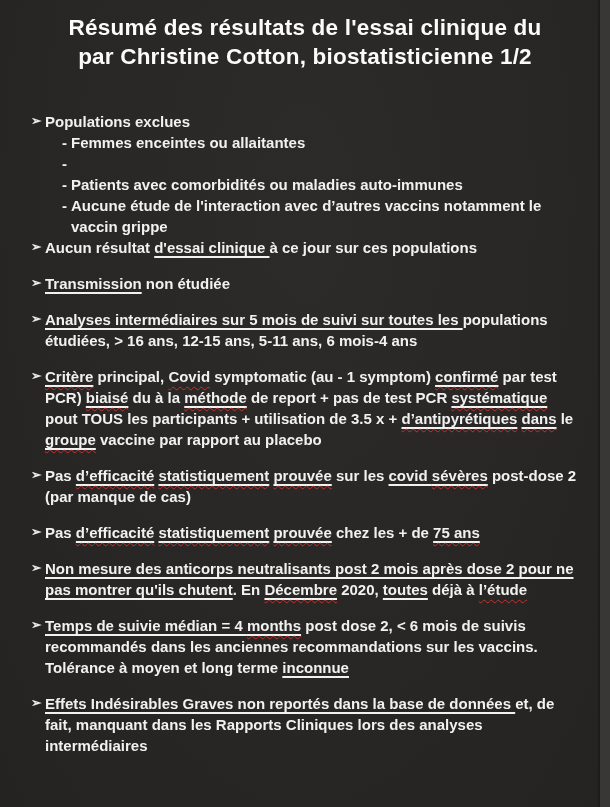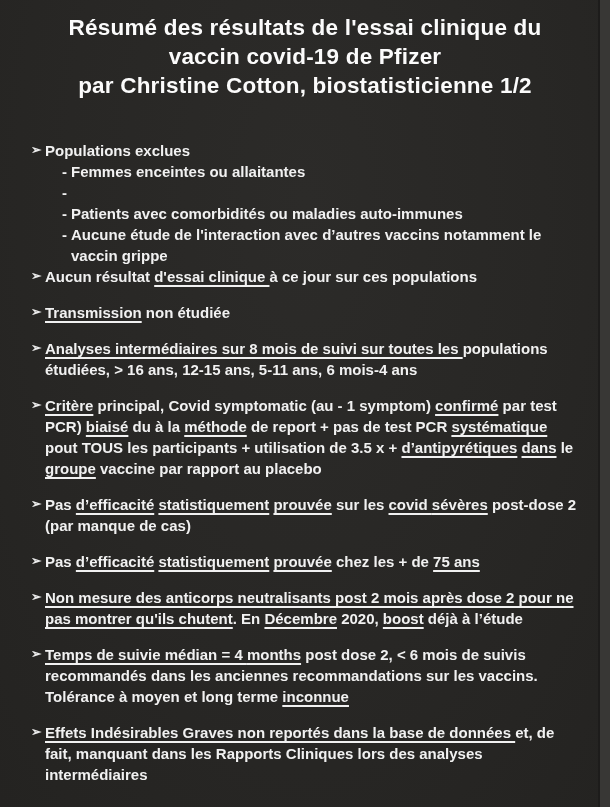--- a/index.html
+++ b/index.html
@@ -26,35 +26,35 @@
   .marker { flex: 0 0 14px; margin-left: 31px; }
   .arrow-marker { font-size: 12.5px; line-height: 21px; color: #ececec; }
   .sub .marker { flex: 0 0 9px; margin-left: 62px; }
   .txt { flex: 1 1 auto; padding-right: 28px; }
   .ul {
     text-decoration: underline;
     text-decoration-thickness: 1.5px;
     text-underline-offset: 3px;
   }
   .sq {
+    text-decoration: underline;
     text-decoration-style: wavy;
     text-decoration-color: #c3312d;
     text-decoration-thickness: 1px;
     text-underline-offset: 4px;
   }
   .seam { position: absolute; top: 0; right: 10px; width: 2px; height: 100%; background: #1d1c1b; }
   .strip { position: absolute; top: 0; right: 0; width: 10px; height: 100%; background: #383735; }
 </style>
 </head>
 <body>
 
 <div class="slide">
   <div class="title">
     <div>Résumé des résultats de l'essai clinique du</div>
-    <div>vaccin covid-19 de Pfizer</div>
     <div>par Christine Cotton, biostatisticienne 1/2</div>
   </div>
   <div class="bullets">
       <div class="group">
         <div class="item">
           <span class="marker arrow-marker">➢</span>
           <span class="txt"><span>Populations exclues</span></span>
         </div>
         <div class="item sub">
           <span class="marker">-</span>
@@ -78,21 +78,21 @@
       </div>
       <div class="group">
         <div class="item">
           <span class="marker arrow-marker">➢</span>
           <span class="txt"><span class="ul"><span>Transmission</span></span><span> non étudiée</span></span>
         </div>
       </div>
       <div class="group">
         <div class="item">
           <span class="marker arrow-marker">➢</span>
-          <span class="txt"><span class="ul"><span>Analyses intermédiaires sur 8 mois de suivi sur toutes les </span></span><span>populations étudiées, &gt; 16 ans, 12-15 ans, 5-11 ans, 6 mois-4 ans</span></span>
+          <span class="txt"><span class="ul"><span>Analyses intermédiaires sur 5 mois de suivi sur toutes les </span></span><span>populations étudiées, &gt; 16 ans, 12-15 ans, 5-11 ans, 6 mois-4 ans</span></span>
         </div>
       </div>
       <div class="group">
         <div class="item">
           <span class="marker arrow-marker">➢</span>
           <span class="txt"><span class="ul"><span class="sq">Critère</span></span><span> principal, </span><span class="sq">Covid</span><span> symptomatic (au - 1 symptom) </span><span class="ul"><span class="sq">confirmé</span></span><span> par test PCR) </span><span class="ul"><span class="sq">biaisé</span></span><span> du à la </span><span class="ul"><span class="sq">méthode</span></span><span> de report + pas de test PCR </span><span class="ul"><span class="sq">systématique</span></span><span> pout TOUS les participants + utilisation de 3.5 x + </span><span class="ul"><span class="sq">d’antipyrétiques</span></span><span> </span><span class="ul"><span class="sq">dans</span></span><span> le </span><span class="ul"><span class="sq">groupe</span></span><span> vaccine par rapport au placebo</span></span>
         </div>
       </div>
       <div class="group">
         <div class="item">
@@ -102,21 +102,21 @@
       </div>
       <div class="group">
         <div class="item">
           <span class="marker arrow-marker">➢</span>
           <span class="txt"><span>Pas </span><span class="ul"><span class="sq">d’efficacité</span></span><span> </span><span class="ul"><span class="sq">statistiquement</span></span><span> </span><span class="ul"><span class="sq">prouvée</span></span><span> chez les +  de </span><span class="ul"><span class="sq">75 ans</span></span></span>
         </div>
       </div>
       <div class="group">
         <div class="item">
           <span class="marker arrow-marker">➢</span>
-          <span class="txt"><span class="ul"><span>Non mesure des anticorps neutralisants post 2 mois après dose 2 pour ne pas montrer qu'ils chutent</span></span><span>. En </span><span class="ul"><span class="sq">Décembre</span></span><span> 2020, </span><span class="ul"><span>boost</span></span><span> déjà à </span><span class="sq">l’étude</span></span>
+          <span class="txt"><span class="ul"><span>Non mesure des anticorps neutralisants post 2 mois après dose 2 pour ne pas montrer qu'ils chutent</span></span><span>. En </span><span class="ul"><span class="sq">Décembre</span></span><span> 2020, </span><span class="ul"><span>toutes</span></span><span> déjà à </span><span class="sq">l’étude</span></span>
         </div>
       </div>
       <div class="group">
         <div class="item">
           <span class="marker arrow-marker">➢</span>
           <span class="txt"><span class="ul"><span>Temps de suivie médian = 4 </span></span><span class="ul"><span class="sq">months</span></span><span> post dose 2, &lt; 6 mois de suivis recommandés dans les anciennes recommandations sur les vaccins. Tolérance à moyen et long terme </span><span class="ul"><span>inconnue</span></span></span>
         </div>
       </div>
       <div class="group">
         <div class="item">

